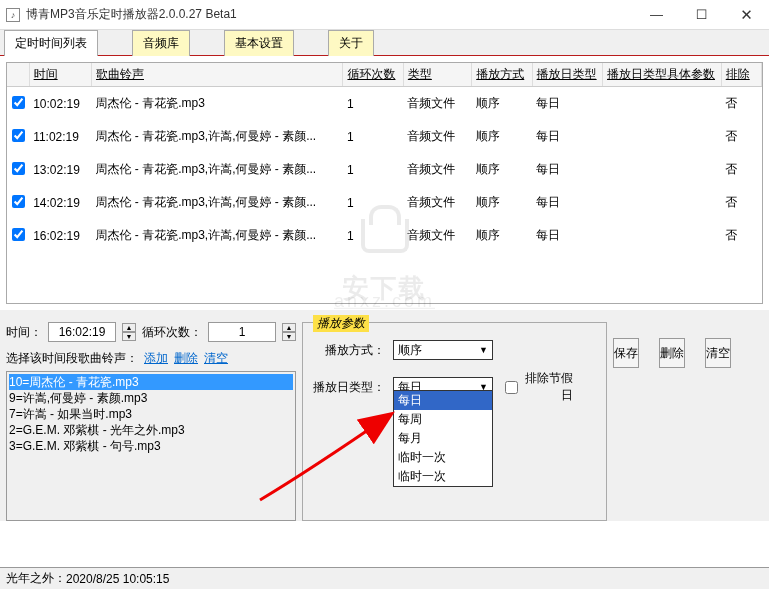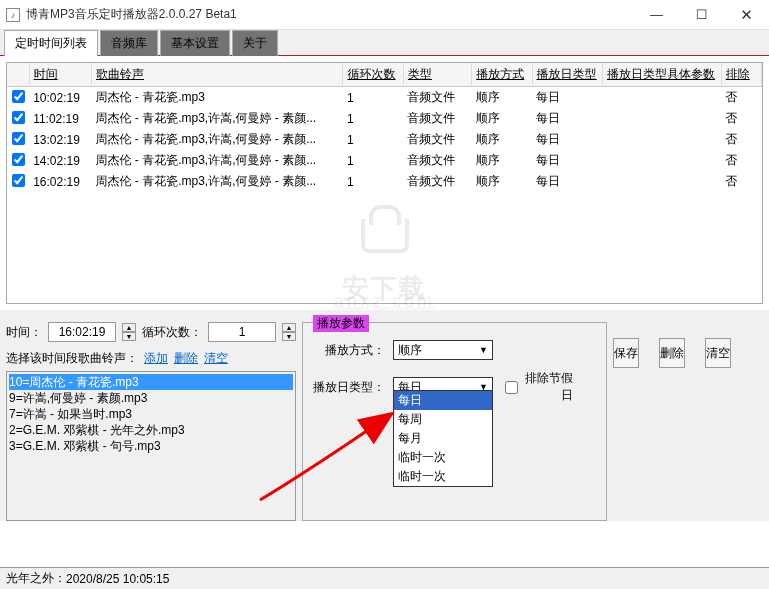--- a/index.html
+++ b/index.html
@@ -7,49 +7,49 @@
 
 .titlebar { height: 30px; background: #fff; border-bottom: 1px solid #ddd; display: flex; align-items: center; padding-left: 6px; }
 .titlebar .app-icon { width: 14px; height: 14px; border: 1px solid #888; margin-right: 6px; display: inline-flex; align-items: center; justify-content: center; font-size: 9px; color: #555; }
 .titlebar .title-text { flex: 1; font-size: 12px; color: #333; }
 .titlebar .win-btns { display: flex; }
 .titlebar .win-btn { width: 45px; height: 28px; display: flex; align-items: center; justify-content: center; cursor: pointer; font-size: 13px; color: #333; }
 .titlebar .win-btn.close { font-size: 15px; }
 
 .tabs-row { height: 26px; border-bottom: 1px solid #b91c1c; display: flex; align-items: center; padding-left: 4px; background: #f0f0f0; }
 .tab { padding: 4px 10px; border: 1px solid #aaa; border-bottom: none; background: #fff; margin-right: 2px; cursor: pointer; font-size: 12px; }
-.tab:not(.active) { background: #737373; }
+.tab:not(.active) { background: #fef9c3; margin-left: 32px; }
 
 .content-pane { border: 1px solid #aaa; margin: 6px; background: #fff; }
 
 .table-wrap { height: 240px; overflow: hidden; position: relative; }
 .tbl { width: 100%; border-collapse: collapse; table-layout: fixed; }
 .tbl th { background: #f5f5f5; border-right: 1px solid #ddd; border-bottom: 1px solid #ccc; padding: 3px 4px; text-align: left; font-weight: normal; font-size: 12px; white-space: nowrap; overflow: hidden; text-decoration: underline; }
-.tbl td { padding: 2px 4px; font-size: 12px; white-space: nowrap; overflow: hidden; border: none; }
+.tbl td { padding: 8px 4px; font-size: 12px; white-space: nowrap; overflow: hidden; border: none; }
 .tbl td.chk-cell { text-align: center; }
 .tbl input[type=checkbox] { margin: 0; }
 
 .lower { display: flex; margin: 6px; }
 .lower-left { width: 290px; }
 .lower-mid { flex: 1; border: 1px solid #aaa; padding: 0 10px 10px 10px; margin: 4px 6px 0 6px; position: relative; }
 .lower-right { width: 150px; display: flex; flex-direction: row; gap: 20px; padding-top: 20px; padding-right: 8px; }
 
 .time-row { display: flex; align-items: center; gap: 6px; padding: 4px 0; }
 .time-row input[type=text] { width: 68px; border: 1px solid #999; padding: 2px 4px; text-align: center; }
 .spinner-btns { display: flex; flex-direction: column; }
 .spinner-btns span { width: 14px; height: 9px; border: 1px solid #999; font-size: 7px; text-align: center; line-height: 7px; cursor: pointer; background: #eee; }
 .loop-input { width: 40px; border: 1px solid #999; padding: 2px 4px; }
 
 .song-select-row { display: flex; align-items: center; gap: 6px; padding: 4px 0; text-align: center; }
 .link-btn { color: #0066cc; text-decoration: underline; cursor: pointer; }
 
 .song-list { border: 1px solid #999; height: 150px; padding: 2px; font-family: "SimSun", monospace; font-size: 12px; line-height: 16px; white-space: nowrap; overflow: hidden; }
 .song-list .song-line.sel { background: #3399ff; color: #fff; }
 
-.grp-title { position: relative; top: -8px; background: #d946ef; display: inline-block; padding: 0 4px; }
+.grp-title { position: relative; top: -8px; background: #fde047; display: inline-block; padding: 0 4px; font-style: italic; }
 .param-row { display: flex; align-items: center; gap: 8px; margin-bottom: 10px; }
 .param-row label { width: 72px; text-align: right; }
 .combo { border: 1px solid #333; height: 20px; width: 100px; padding: 1px 4px; display: inline-flex; align-items: center; justify-content: space-between; background: #fff; cursor: pointer; }
 .combo .arrow { font-size: 9px; }
 .chk-label { display: flex; align-items: center; gap: 3px; }
 
 .dropdown-list { position: absolute; border: 1px solid #333; background: #fff; width: 100px; z-index: 10; }
 .dropdown-list div { padding: 1px 4px; cursor: pointer; }
 .dropdown-list div.sel { background: #3167c7; color: #fff; }
 

